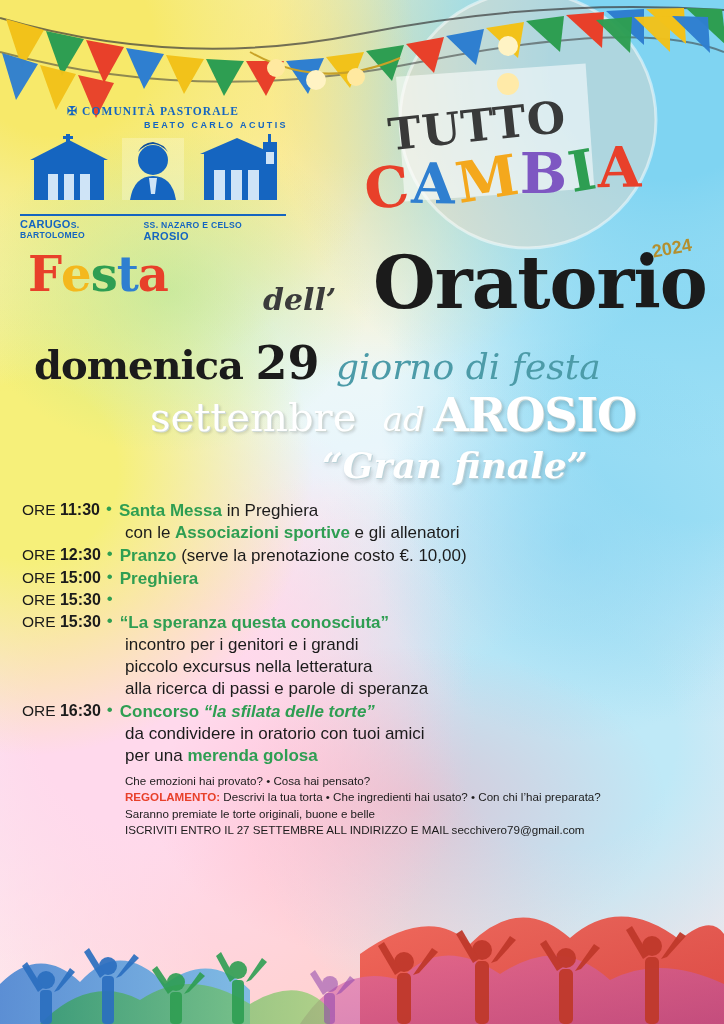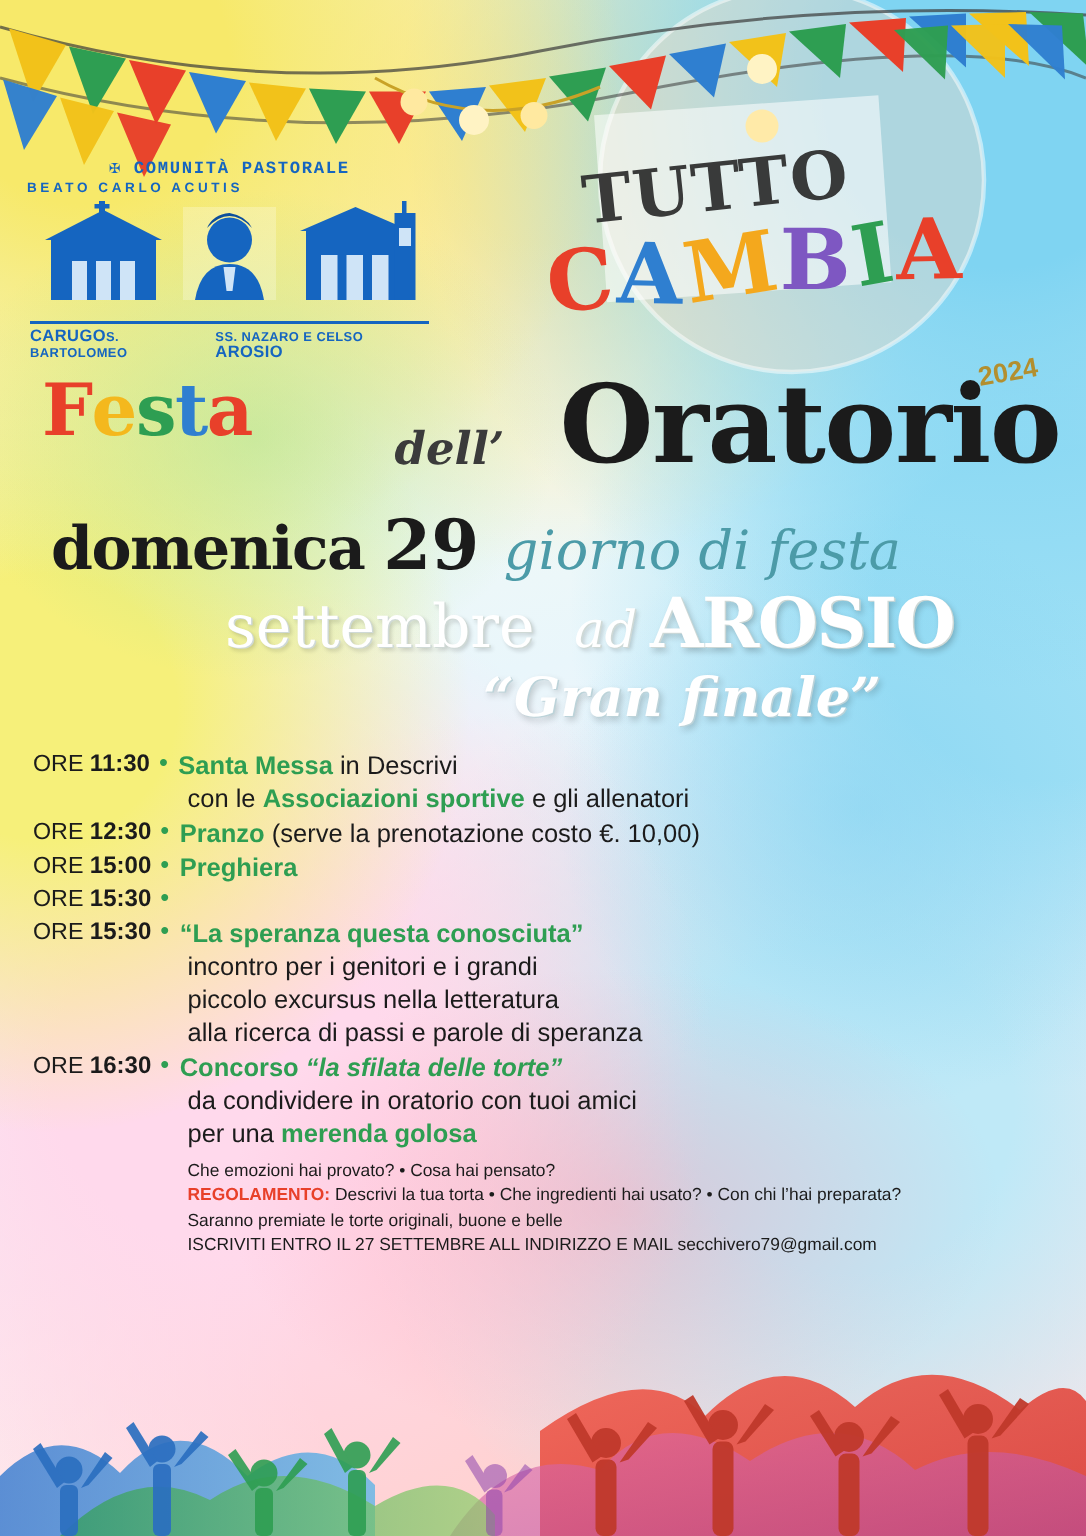--- a/index.html
+++ b/index.html
@@ -64,35 +64,35 @@
   }
 
   
   .logo-block {
     position: absolute;
     left: 18px;
     top: 104px;
     width: 270px;
   }
   .logo-title {
-    font-family: Liberation Mono, monospace;
+    font-family: Liberation Serif, serif;
     color: #1565c0;
     font-size: 11.5px;
     font-weight: bold;
     letter-spacing: 1.1px;
     text-align: center;
     white-space: nowrap;
   }
   .logo-title .cross { font-size: 12px; }
   .logo-sub {
     color: #1565c0;
     font-size: 9px;
     letter-spacing: 2.4px;
     font-weight: bold;
-    text-align: left;
+    text-align: right;
     margin-top: 1px;
   }
   .logo-art {
     position: relative;
     height: 78px;
     margin-top: 4px;
   }
   .logo-captions {
     display: flex;
     justify-content: space-between;
@@ -465,21 +465,21 @@
     </div>
     <div class="line-gran">“Gran finale”</div>
   </div>
 
   <div class="program">
 
     <div class="prow">
       <div class="pline">
         <span class="ore"><span>ORE</span> <b>11:30</b></span>
         <span class="bullet">•</span>
-        <span class="ptext"><span class="g">Santa Messa</span><span class="blk"> in Descrivi</span></span>
+        <span class="ptext"><span class="g">Santa Messa</span><span class="blk"> in Preghiera</span></span>
       </div>
       <div class="indent"><span>con le </span><span class="indent-green-b">Associazioni sportive</span><span> e gli allenatori</span></div>
     </div>
 
     <div class="prow">
       <div class="pline">
         <span class="ore"><span>ORE</span> <b>12:30</b></span>
         <span class="bullet">•</span>
         <span class="ptext"><span class="g">Pranzo</span><span class="blk"> (serve la prenotazione costo €. 10,00)</span></span>
       </div>

